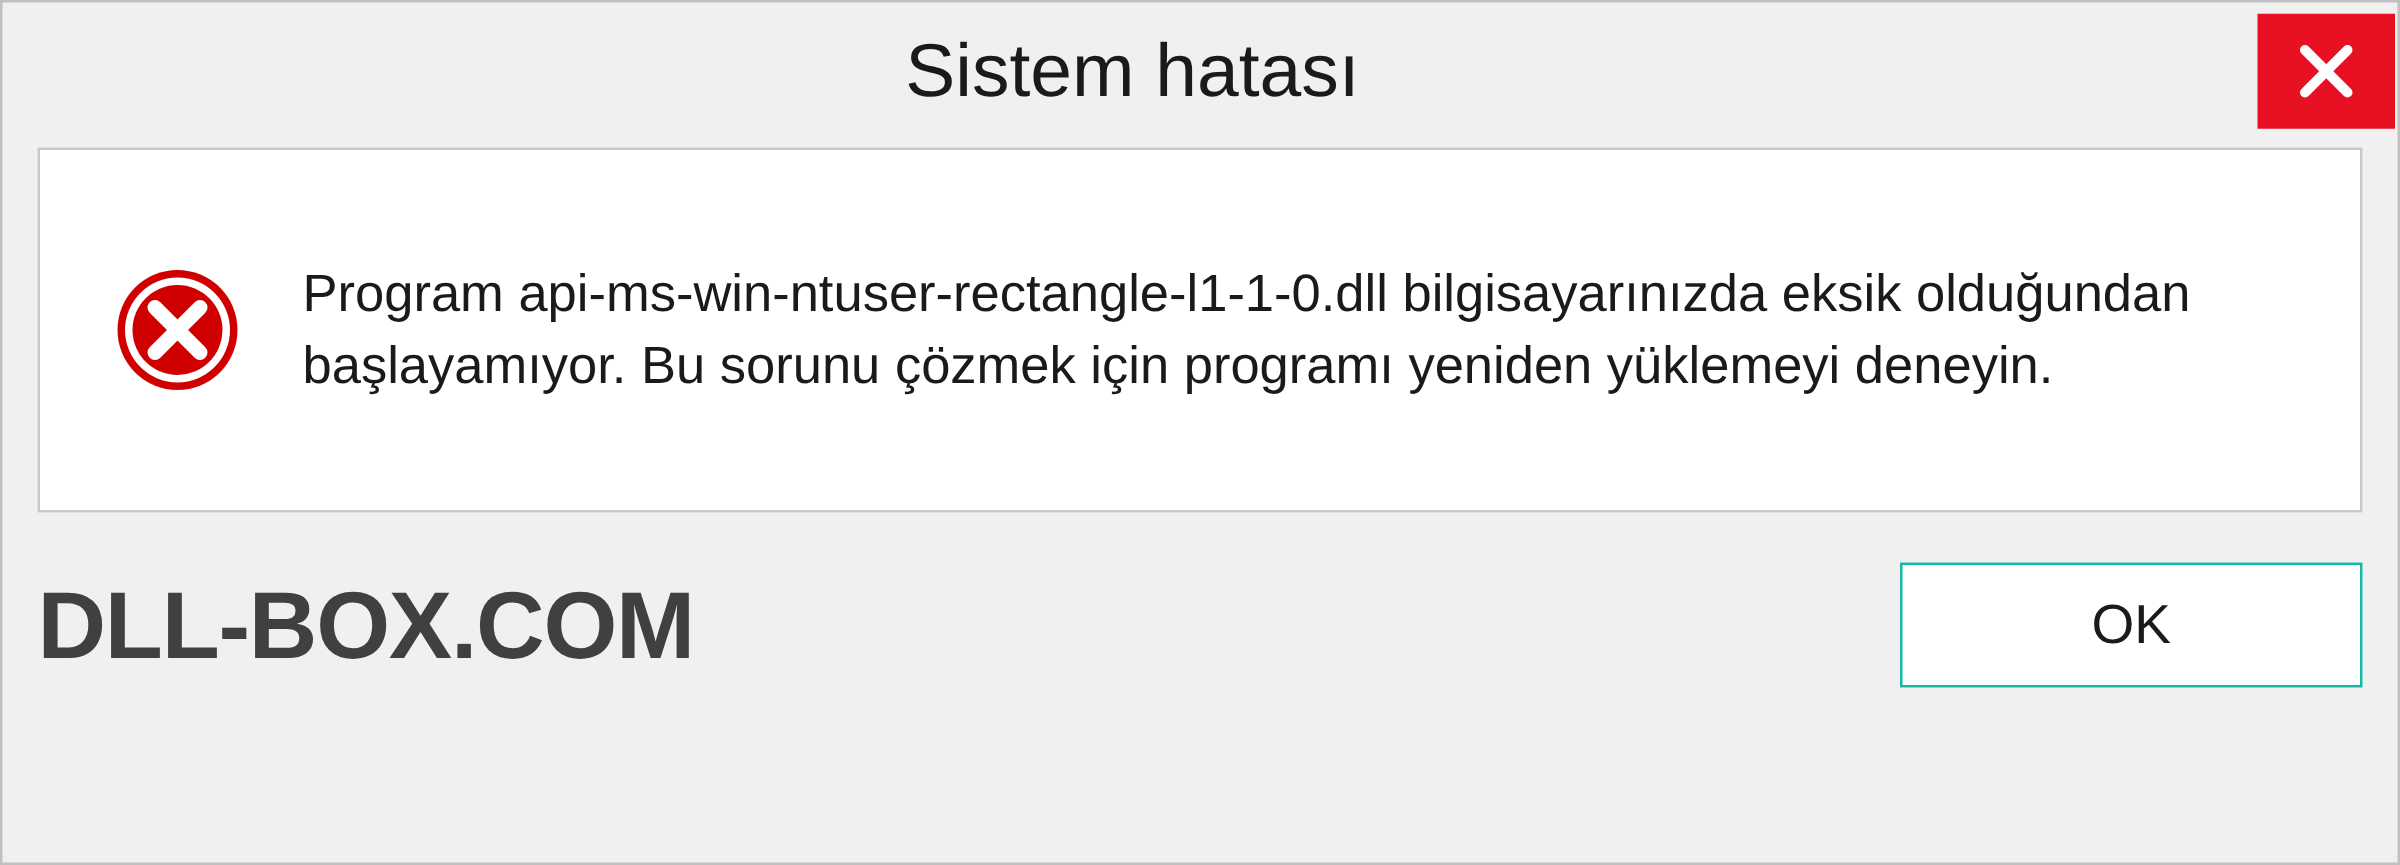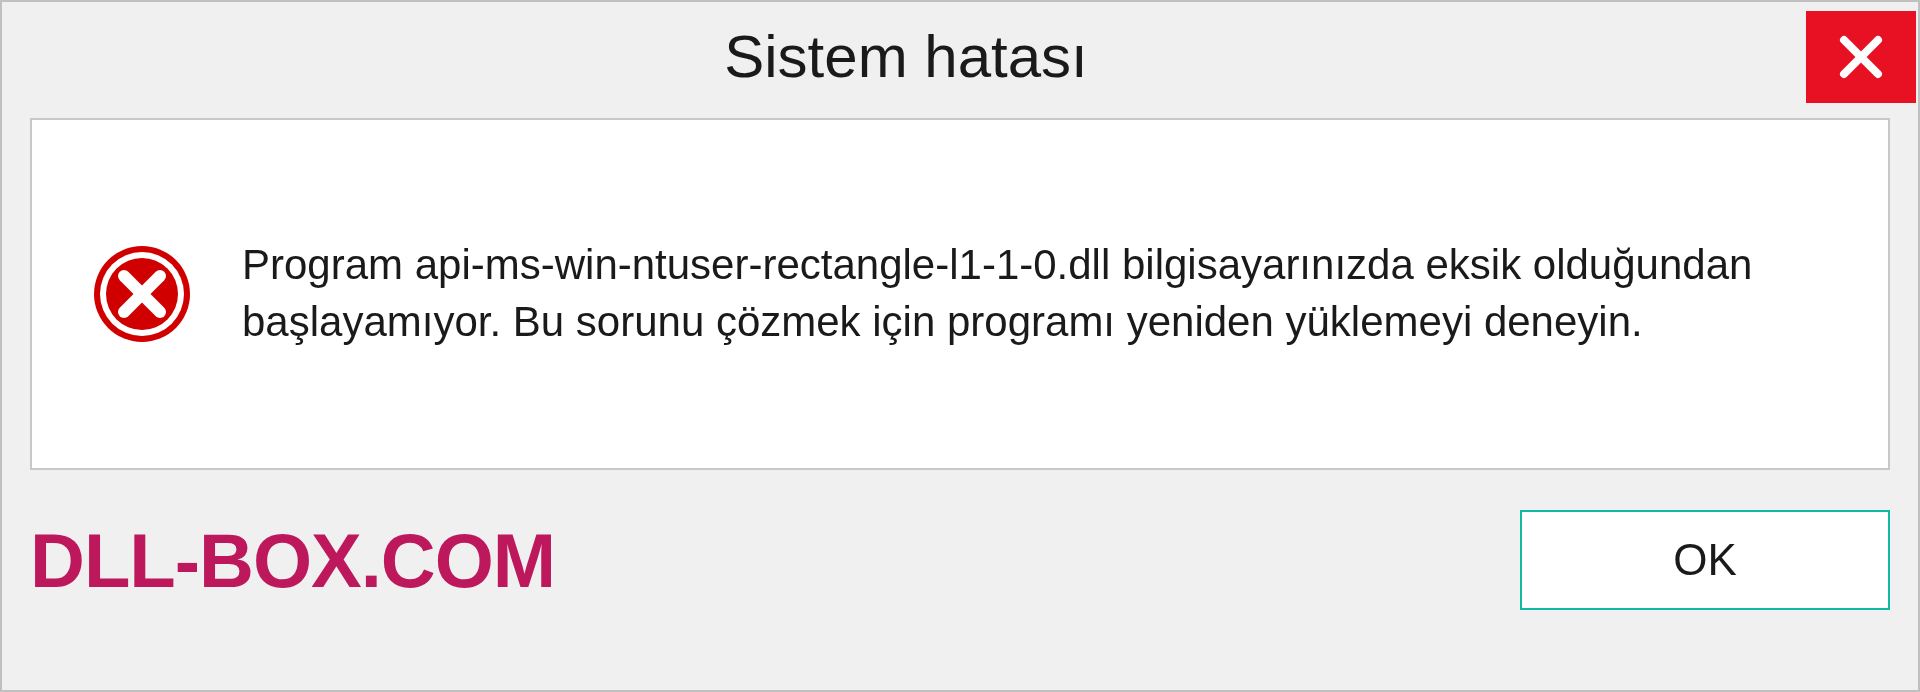--- a/index.html
+++ b/index.html
@@ -45,21 +45,21 @@
       cursor: pointer;
     }
     .close-btn svg {
       width: 50px;
       height: 50px;
     }
     .content-area {
       margin: 8px 28px 0 28px;
       background: #ffffff;
       border: 2px solid #c8c8c8;
-      height: 352px;
+      height: 292px;
       display: flex;
       align-items: center;
       padding: 40px 60px;
       gap: 50px;
     }
     .error-icon {
       flex-shrink: 0;
       width: 100px;
       height: 100px;
     }
@@ -75,21 +75,21 @@
     }
     .footer {
       display: flex;
       align-items: center;
       justify-content: space-between;
       padding: 40px 28px 0 28px;
     }
     .watermark {
       font-size: 76px;
       font-weight: 900;
-      color: #be185d;
+      color: #404040;
       letter-spacing: -1px;
       font-family: Arial, sans-serif;
     }
     .ok-btn {
       width: 370px;
       height: 100px;
       background: #ffffff;
       border: 2px solid #14b8a6;
       font-size: 44px;
       color: #1a1a1a;

